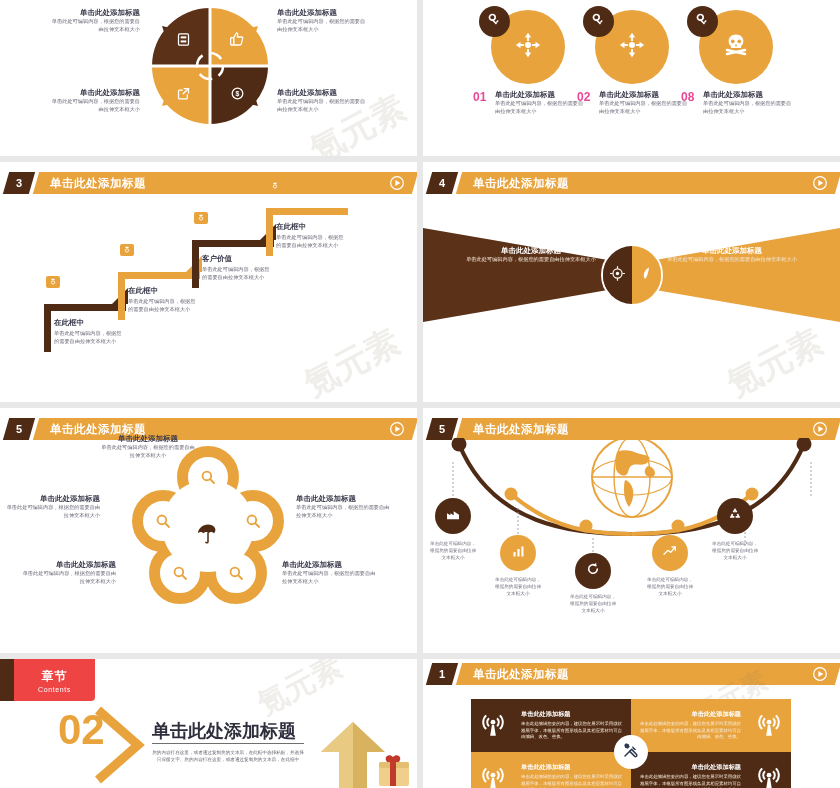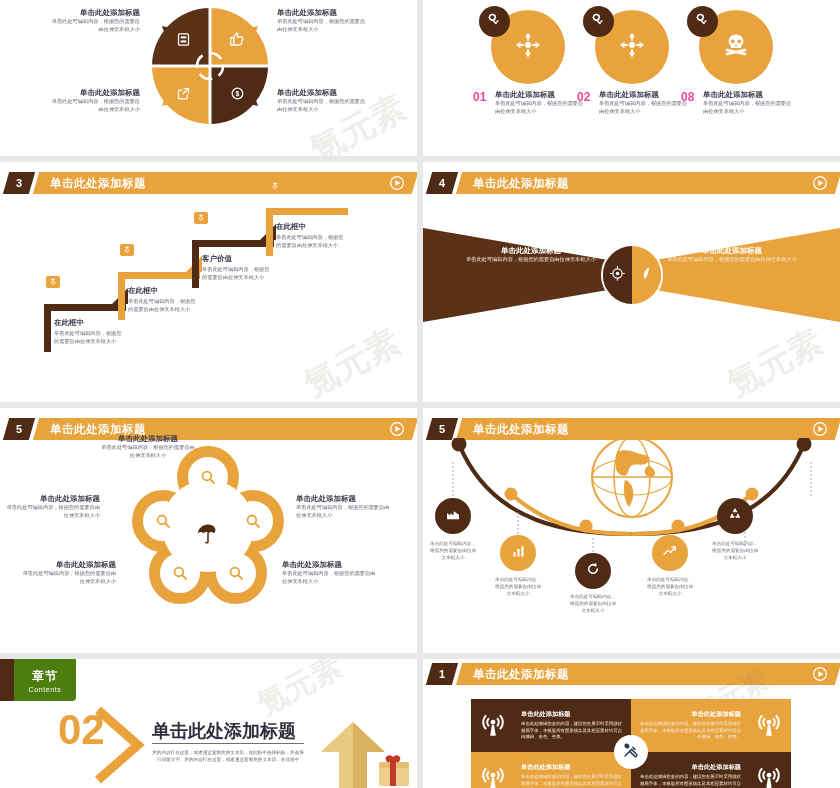--- a/index.html
+++ b/index.html
@@ -151,22 +151,22 @@
   .g-node {
     position: absolute; width: 36px; height: 36px; border-radius: 50%;
     display: flex; align-items: center; justify-content: center;
     color: #fff; z-index: 5;
   }
   .g-note { position: absolute; width: 48px; text-align: center; font-size: 4.6px; color: #6b6b7a; line-height: 1.55; }
 
   
   .ch-tab-dark { position: absolute; left: 0; top: 0; width: 14px; height: 42px; background: #4f2a14; }
   .ch-tab {
-    position: absolute; left: 14px; top: 0; width: 62px; height: 42px;
-    background: #4d7c0f; color: #fff;
+    position: absolute; left: 14px; top: 0; width: 81px; height: 42px;
+    background: #ef4444; color: #fff;
     display: flex; flex-direction: column; align-items: center; justify-content: center;
     border-bottom-right-radius: 4px;
   }
   .ch-zh { font-size: 12px; font-weight: bold; letter-spacing: 1px; }
   .ch-en { font-size: 7px; letter-spacing: .6px; margin-top: 1px; }
   .ch-02 { position: absolute; left: 58px; top: 50px; font-size: 42px; font-weight: bold; color: #e8a33d; line-height: 1; }
   .ch-chev { position: absolute; left: 92px; top: 47px; width: 56px; height: 78px; }
   .ch-h { position: absolute; left: 152px; top: 60px; font-size: 18px; font-weight: bold; color: #2e2e3c; white-space: nowrap; }
   .ch-rule { position: absolute; left: 152px; top: 84px; width: 152px; height: 1px; background: #6f6f6f; }
   .ch-p { position: absolute; left: 152px; top: 90px; width: 152px; font-size: 4.6px; color: #5e5e6b; line-height: 1.6; text-align: center; }

